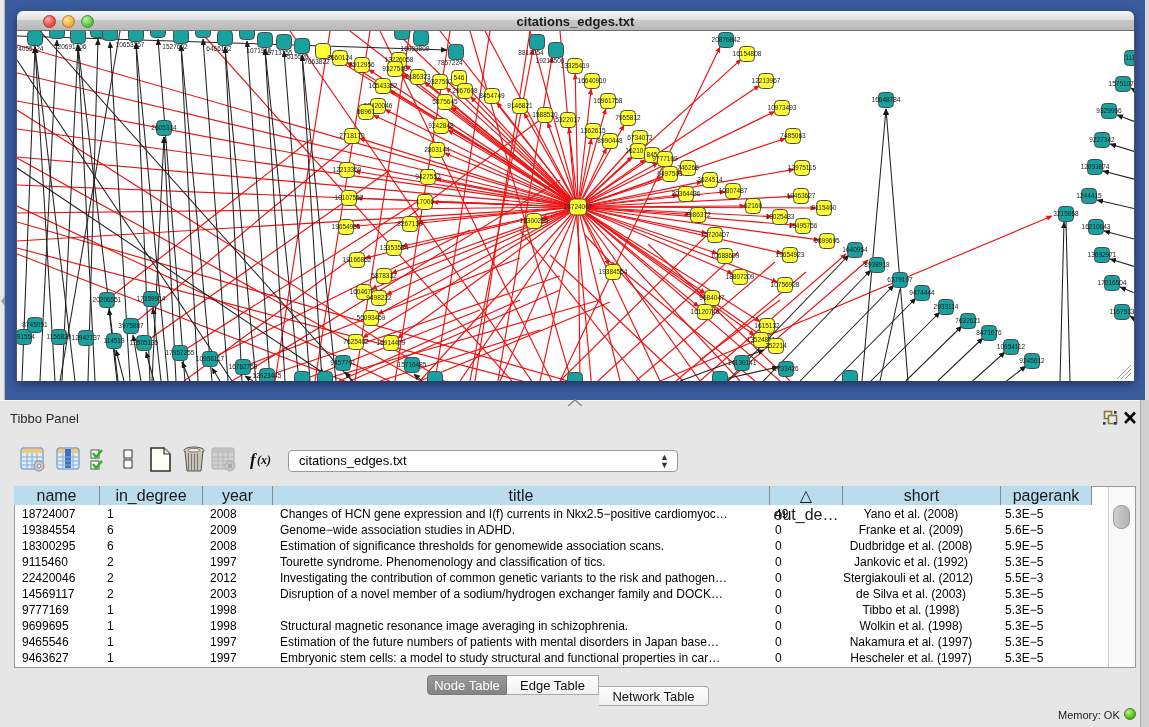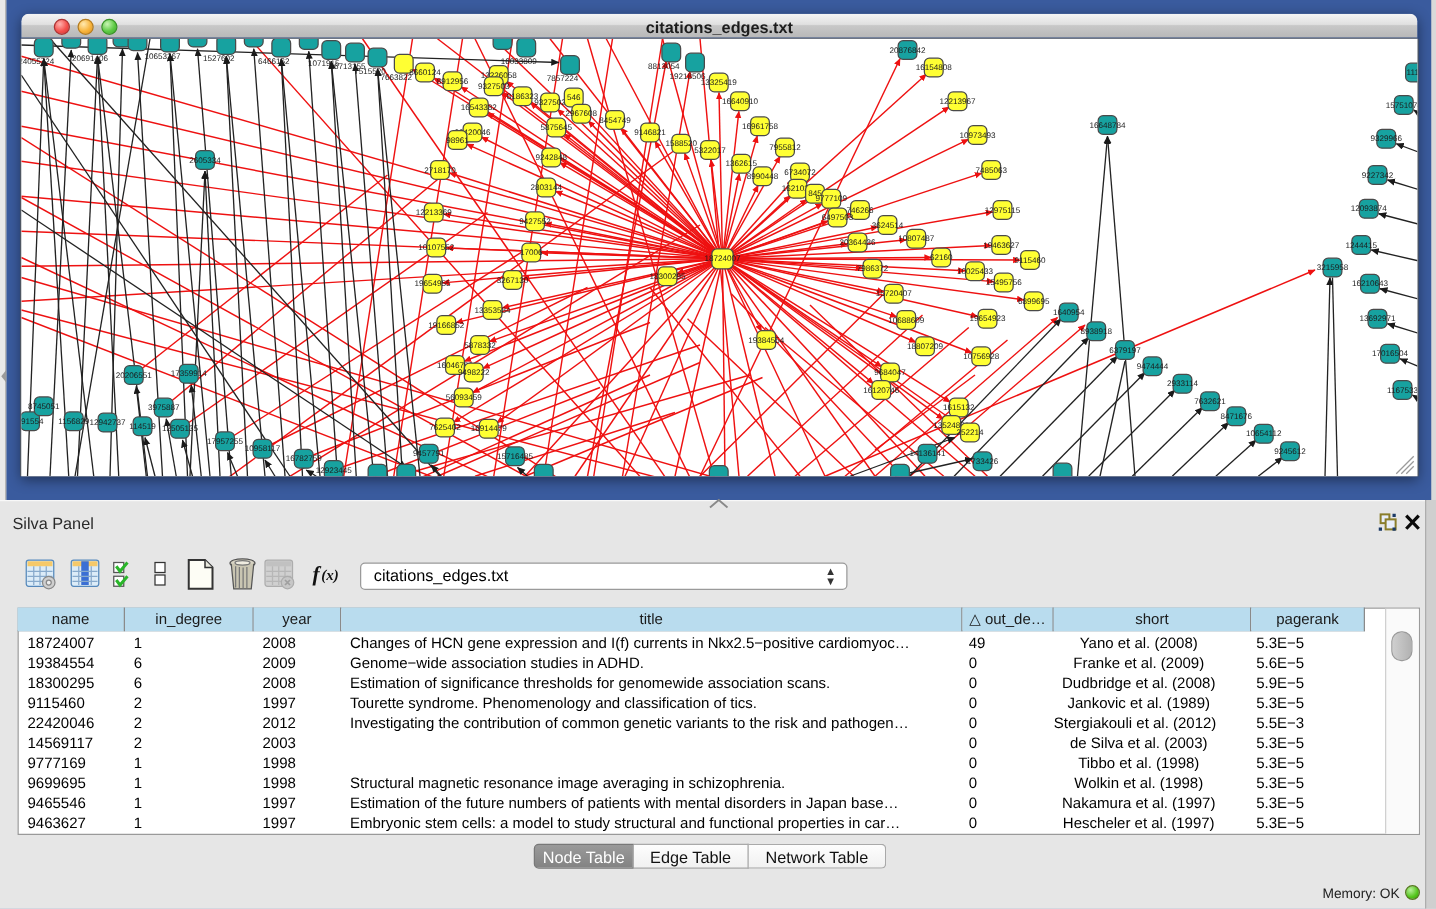--- a/index.html
+++ b/index.html
@@ -14,29 +14,29 @@
 #title { position:absolute; left:0; top:3px; width:100%; text-align:center; font-size:13px; font-weight:bold; color:#1c1c1c; }
 .tl { position:absolute; top:4px; width:13px; height:13px; border-radius:50%; }
 #tlr { left:26px; background:radial-gradient(circle at 35% 30%, #ffb2ae, #f4504c 55%, #c33); border:1px solid #a33; }
 #tly { left:45px; background:radial-gradient(circle at 35% 30%, #ffe9b0, #f8b43c 55%, #d89020); border:1px solid #b57c1e; }
 #tlg { left:64px; background:radial-gradient(circle at 35% 30%, #c9f4b4, #5ecb45 55%, #3da32c); border:1px solid #399427; }
 #canvas { position:absolute; left:0; top:20px; width:1117px; height:350px; background:#fff; overflow:hidden; box-shadow:-1px 0 0 #4e5662, 1px 0 0 #4e5662; }
 #tpanel { position:absolute; left:0; top:400px; width:1149px; height:327px; background:#e6e6e6; border-top:1px solid #f8f8f8; }
 #tpr { position:absolute; left:1140px; top:400px; width:9px; height:327px; background:#cfcfcf; border-left:1px solid #adadad; }
 #tplabel { position:absolute; left:10px; top:411px; font-size:13px; color:#2a2a2a; }
 #tbl { position:absolute; left:14px; top:486px; width:1122px; height:182px; background:#fff; border:1px solid #9a9a9a; }
-#thead { position:absolute; left:14px; top:486px; width:1078px; height:19px; font-size:12px; color:#1a1a1a; border-bottom:1px solid #8a8a8a; }
+#thead { position:absolute; left:14px; top:486px; width:1078px; height:19px; font-size:16px; color:#1a1a1a; border-bottom:1px solid #8a8a8a; }
 #trows { position:absolute; left:14px; top:507px; width:1080px; height:160px; color:#000; }
 #vsb { position:absolute; left:1108px; top:487px; width:27px; height:180px; background:#fafafa; border-left:1px solid #d0d0d0; }
 #vsbthumb { position:absolute; left:1113px; top:505px; width:17px; height:24px; background:linear-gradient(90deg,#cfcfcf,#b2b2b2); border:1px solid #9a9a9a; border-radius:8px; }
 #segs { position:absolute; left:427px; top:675px; height:20px; font-size:13px; }
 .seg { float:left; height:20px; line-height:19px; text-align:center; border:1px solid #a9a9a9; background:linear-gradient(#fdfdfd,#f1f1f1); color:#111; }
 #seg1 { width:80px; border-radius:4px 0 0 4px; background:linear-gradient(#9a9a9a,#838383); color:#fff; border-color:#787878; }
 #seg2 { width:92px; border-left:none; }
-#seg3 { width:110px; border-left:none; border-radius:0 4px 4px 0; }
+#seg3 { width:110px; border-left:none; border-radius:0 4px 4px 0;margin-top:11px; }
 #mem { position:absolute; left:1058px; top:709px; font-size:11px; color:#222; }
 #memdot { position:absolute; left:1124px; top:708px; width:12px; height:12px; border-radius:50%;
   background:radial-gradient(circle at 35% 30%, #b8f09a, #52c41a 60%, #3a9a10); border:1px solid #55771f; }
 #toolbar { position:absolute; left:14px; top:444px; width:1120px; height:36px; }
 #combo { position:absolute; left:288px; top:450px; width:390px; height:22px; background:#fff;
   border:1px solid #9a9a9a; border-radius:4px; font-size:13px; line-height:20px; padding-left:10px; color:#000; }
 #comboarr { position:absolute; right:8px; top:2px; font-size:9px; color:#333; line-height:8px; text-align:center; }
 #paneicons { position:absolute; left:1101px; top:410px; width:40px; height:16px; }
 </style></head><body>
 <div id="desk"></div>
@@ -540,21 +540,21 @@
     </div>
   <div id="titlebar">
     <div id="title">citations_edges.txt</div>
     <div class="tl" id="tlr"></div>
       <div class="tl" id="tly"></div>
       <div class="tl" id="tlg"></div>
   </div>
 </div>
 <div id="tpanel"></div>
 <div id="tpr"></div>
-<div id="tplabel">Silva Panel</div>
+<div id="tplabel">Tibbo Panel</div>
 <svg style="position:absolute;left:566px;top:399px;" width="18" height="8">
     <path d="M2,7 L9,1 L16,7" fill="none" stroke="#8a8a8a" stroke-width="1.5"></path>
   </svg>
 <div id="paneicons">
  <svg width="40" height="16">
   <rect x="3.5" y="1.5" width="7" height="7" fill="#e8eefa" stroke="#8a7d2a" stroke-width="1.6"></rect>
   <rect x="7.5" y="5.5" width="8" height="8" fill="#e8eefa" stroke="#8a7d2a" stroke-width="1.6"></rect>
   <rect x="13" y="1" width="2.6" height="2.6" fill="#1b3a66"></rect>
   <rect x="2" y="12" width="2.6" height="2.6" fill="#1b3a66"></rect>
   <rect x="13" y="12" width="2.6" height="2.6" fill="#1b3a66"></rect>
@@ -645,36 +645,37 @@
       <div style="position:absolute;left:761px;top:0;">0</div>
       <div style="position:absolute;left:829px;top:0;width:136px;text-align:center;">Dudbridge et al. (2008)</div>
       <div style="position:absolute;left:991px;top:0;">5.9E−5</div>
     </div>
 <div style="position:absolute;left:0;top:48px;width:1080px;height:16px;font-size:12px;">
       <div style="position:absolute;left:8px;top:0;">9115460</div>
       <div style="position:absolute;left:93px;top:0;">2</div>
       <div style="position:absolute;left:196px;top:0;">1997</div>
       <div style="position:absolute;left:266px;top:0;">Tourette syndrome. Phenomenology and classification of tics.</div>
       <div style="position:absolute;left:761px;top:0;">0</div>
-      <div style="position:absolute;left:829px;top:0;width:136px;text-align:center;">Jankovic et al. (1989)</div>
+      <div style="position:absolute;left:829px;top:0;width:136px;text-align:center;">Jankovic et al. (1992)</div>
       <div style="position:absolute;left:991px;top:0;">5.3E−5</div>
     </div>
 <div style="position:absolute;left:0;top:64px;width:1080px;height:16px;font-size:12px;">
       <div style="position:absolute;left:8px;top:0;">22420046</div>
       <div style="position:absolute;left:93px;top:0;">2</div>
       <div style="position:absolute;left:196px;top:0;">2012</div>
       <div style="position:absolute;left:266px;top:0;">Investigating the contribution of common genetic variants to the risk and pathogen…</div>
       <div style="position:absolute;left:761px;top:0;">0</div>
       <div style="position:absolute;left:829px;top:0;width:136px;text-align:left;">Stergiakouli et al. (2012)</div>
       <div style="position:absolute;left:991px;top:0;">5.5E−3</div>
     </div>
 <div style="position:absolute;left:0;top:80px;width:1080px;height:16px;font-size:12px;">
       <div style="position:absolute;left:8px;top:0;">14569117</div>
       <div style="position:absolute;left:93px;top:0;">2</div>
       <div style="position:absolute;left:196px;top:0;">2003</div>
+      <div style="position:absolute;left:266px;top:0;">Disruption of a novel member of a sodium/hydrogen exchanger family and DOCK…</div>
       <div style="position:absolute;left:761px;top:0;">0</div>
       <div style="position:absolute;left:829px;top:0;width:136px;text-align:center;">de Silva et al. (2003)</div>
       <div style="position:absolute;left:991px;top:0;">5.3E−5</div>
     </div>
 <div style="position:absolute;left:0;top:96px;width:1080px;height:16px;font-size:12px;">
       <div style="position:absolute;left:8px;top:0;">9777169</div>
       <div style="position:absolute;left:93px;top:0;">1</div>
       <div style="position:absolute;left:196px;top:0;">1998</div>
       <div style="position:absolute;left:761px;top:0;">0</div>
       <div style="position:absolute;left:829px;top:0;width:136px;text-align:center;">Tibbo et al. (1998)</div>

